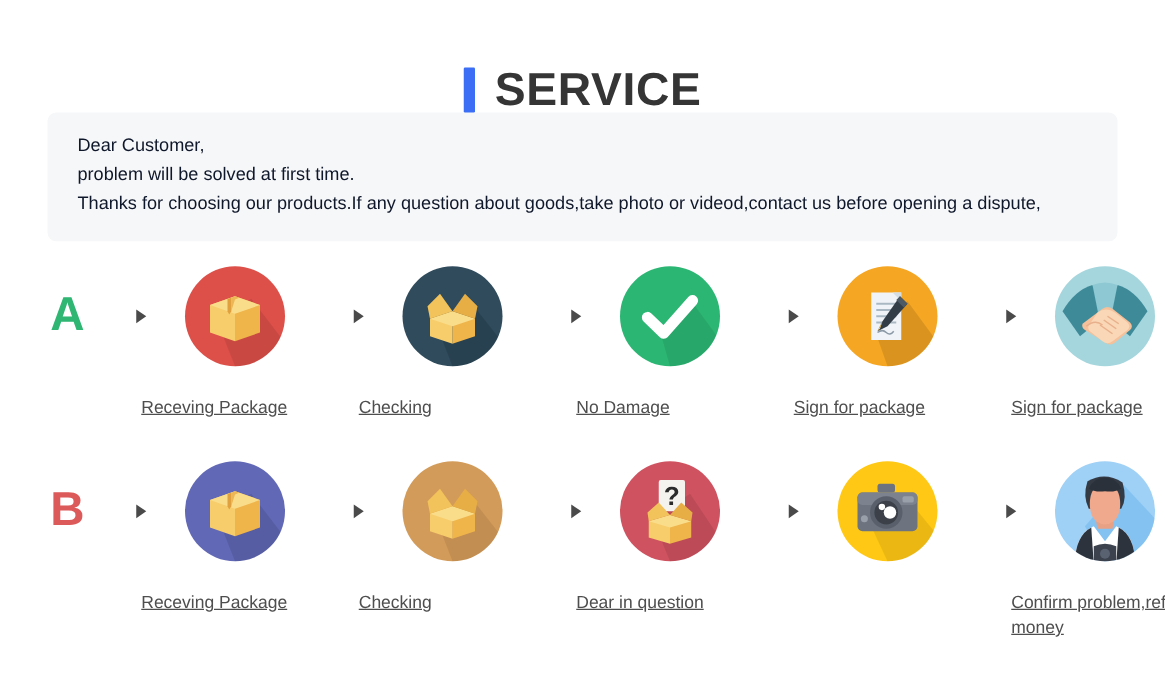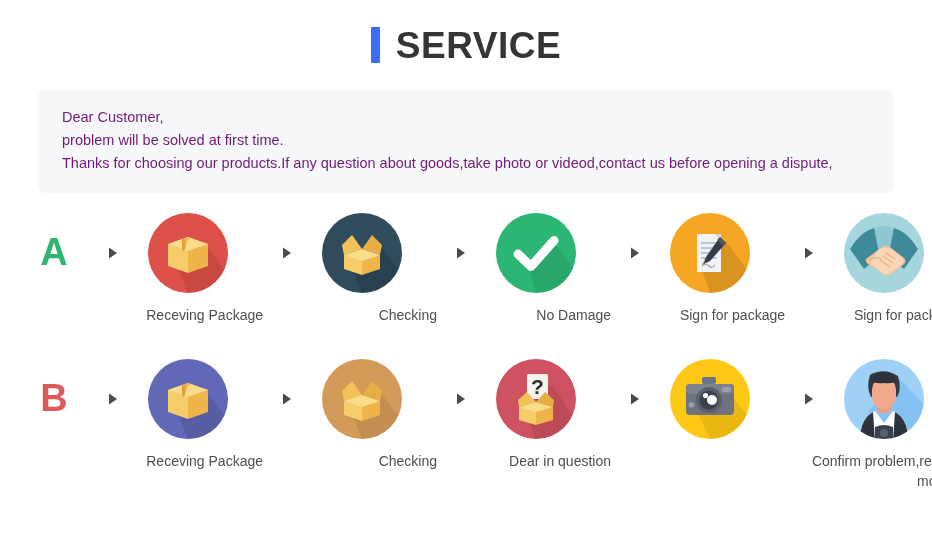--- a/index.html
+++ b/index.html
@@ -11,21 +11,21 @@
     width: 932px;
     height: 550px;
     font-family: "Liberation Sans", sans-serif;
     color: #4a4a4a;
     overflow: hidden;
   }
 
   
   .page-header {
     display: flex;
-    align-items: center;
+    align-items: flex-end;
     justify-content: center;
     height: 90px;
   }
   .title-bar {
     width: 9px;
     height: 36px;
     background: #3b6ef5;
     margin-right: 16px;
     border-radius: 1px;
   }
@@ -40,21 +40,21 @@
   
   .notice {
     margin: 0 38px;
     background: #f6f7f9;
     border-radius: 7px;
     padding: 16px 24px 18px 24px;
     box-sizing: border-box;
   }
   .notice-line {
     font-size: 14.5px;
-    color: #701a75;
+    color: #0f172a;
     line-height: 23px;
   }
 
   
   .flows {
     padding: 18px 30px 0 30px;
   }
   .flow-row {
     display: flex;
     align-items: flex-start;
@@ -93,26 +93,27 @@
     width: 84px;
     height: 84px;
     position: relative;
   }
   .step-circle-wrap svg {
     display: block;
     width: 84px;
     height: 84px;
   }
   .step-label {
-    margin-top: 10px;
+    margin-top: 20px;
     font-size: 14px;
     color: #4e4e4e;
-    text-align: right;
+    text-align: left;
     line-height: 20px;
     width: 150px;
+    text-decoration: underline;
   }
 </style>
 </head>
 <body>
 
 <div class="page-header">
   <div class="title-bar"></div>
   <div class="page-title">SERVICE</div>
 </div>
 

